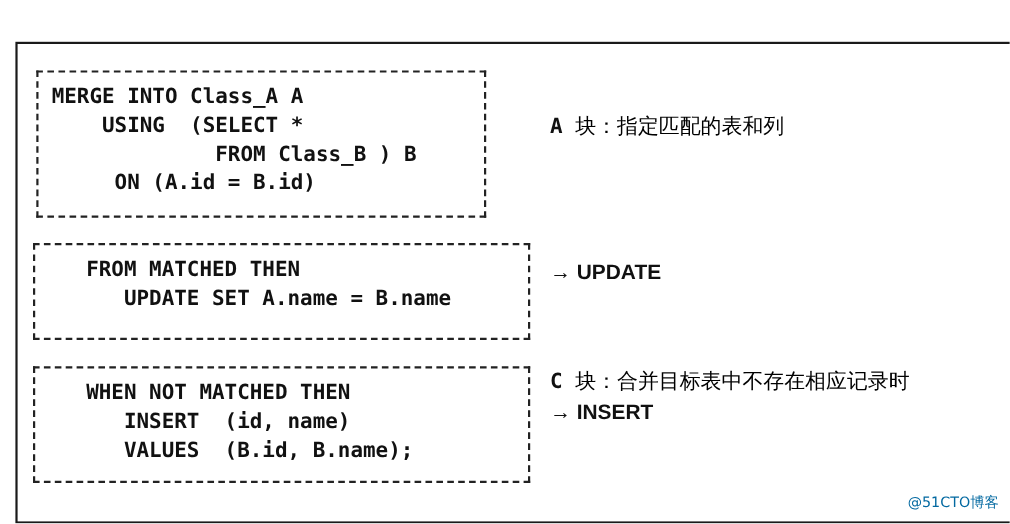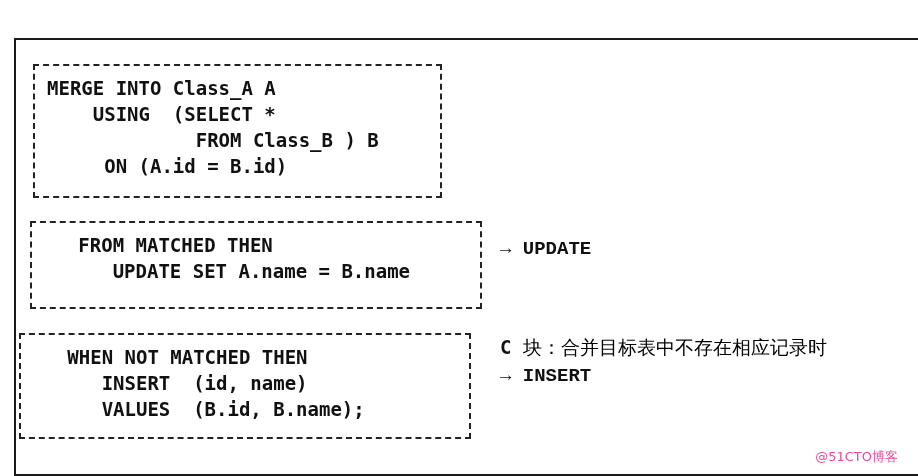--- a/index.html
+++ b/index.html
@@ -54,59 +54,62 @@
     font-weight: bold;
     font-size: 19px;
     color: #111111;
   }
   .note .cjk {
     font-family: "Liberation Serif", "DejaVu Serif", serif;
     font-size: 19px;
     color: #000000;
   }
   .note-arrow {
-    font-family: Liberation Mono, monospace;
+    font-family: Liberation Sans, sans-serif;
     font-weight: bold;
     font-size: 19px;
     line-height: 28px;
     color: #111111;
     white-space: pre;
   }
   .watermark {
     position: absolute;
-    right: 20px;
+    right: 10px;
     bottom: 10px;
     font-family: "DejaVu Sans", sans-serif;
     font-size: 13px;
-    color: #ec4899;
+    color: #0369a1;
   }
 </style>
 </head>
 <body>
 
 <div class="page">
 
   <div class="frame"></div>
 
   <div class="codebox" style="left:33px; top:64px; width:409px; height:134px;">
     <pre>MERGE INTO Class_A A
     USING  (SELECT *
              FROM Class_B ) B
      ON (A.id = B.id)</pre>
   </div>
+  <div class="note" style="left:500px; top:101px;">
+    <div class="note-line"><span class="mono">A</span> <span class="cjk">块：指定匹配的表和列</span></div>
+  </div>
 
   <div class="codebox" style="left:30px; top:221px; width:452px; height:88px;">
     <pre>   FROM MATCHED THEN
       UPDATE SET A.name = B.name</pre>
   </div>
   <div class="note" style="left:500px; top:235px;">
     <div class="note-arrow">→ UPDATE</div>
   </div>
 
-  <div class="codebox" style="left:19px; top:333px; width:452px; height:106px;">
+  <div class="codebox" style="left:30px; top:333px; width:452px; height:106px;">
     <pre>   WHEN NOT MATCHED THEN
       INSERT  (id, name)
       VALUES  (B.id, B.name);</pre>
   </div>
   <div class="note" style="left:500px; top:333px;">
     <div class="note-line"><span class="mono">C</span> <span class="cjk">块：合并目标表中不存在相应记录时</span></div>
     <div class="note-arrow">→ INSERT</div>
   </div>
 
   <div class="watermark">@51CTO博客</div>

